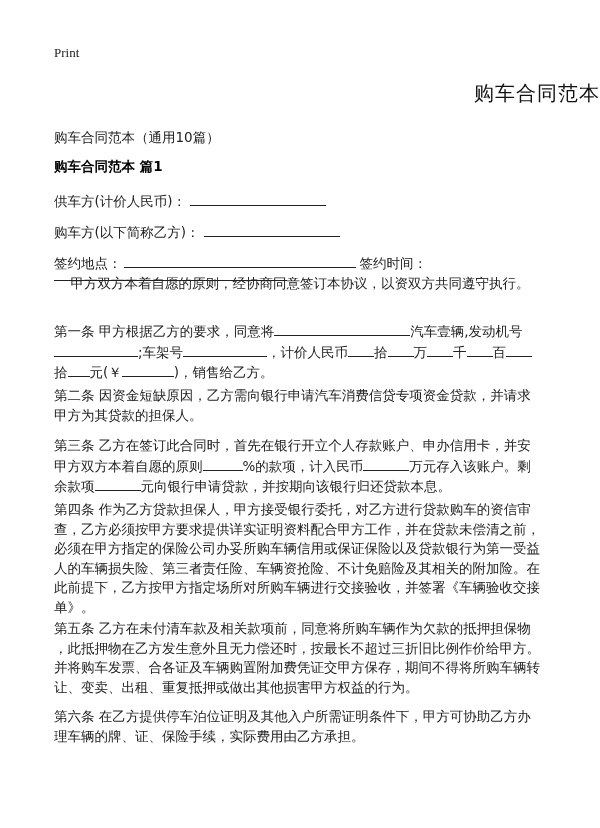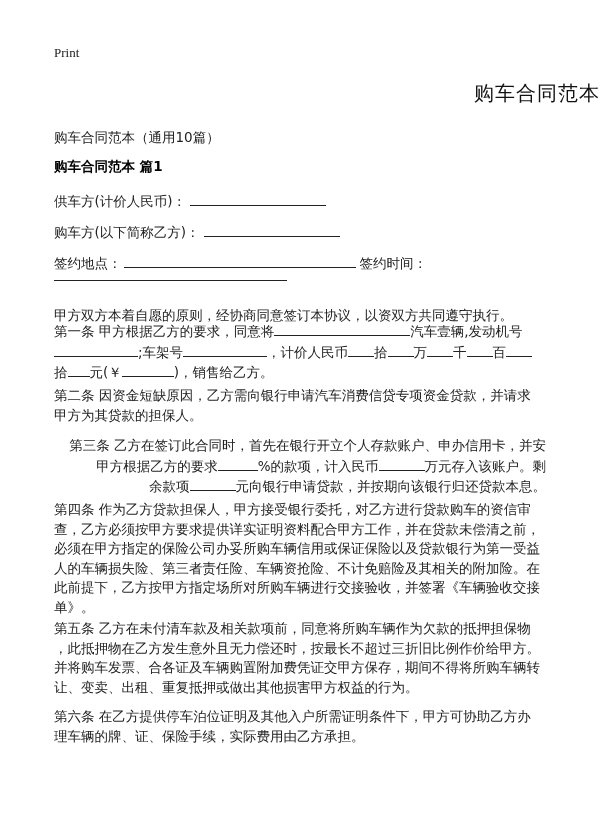--- a/index.html
+++ b/index.html
@@ -36,38 +36,38 @@
     <span>购车方(以下简称乙方)：</span><span class="blank" style="width:136px;margin-left:4px;"></span>
   </div>
 
   <div class="line" style="top:245px;">
     <span>签约地点：</span><span class="blank" style="width:232px;margin-left:2px;"></span><span style="margin-left:4px;">签约时间：</span>
   </div>
   <div class="line" style="top:258px;">
     <span class="blank" style="width:233px;"></span>
   </div>
 
-  <div class="para" style="top:306px;">
+  <div class="para" style="top:274px;text-align:center;">
     <p>甲方双方本着自愿的原则，经协商同意签订本协议，以资双方共同遵守执行。</p>
   </div>
 
   <div class="para" style="top:321px;">
     <p><span>第一条 甲方根据乙方的要求，同意将</span><span class="blank" style="width:136px;"></span><span>汽车壹辆,发动机号</span></p>
     <p><span class="blank" style="width:84px;"></span><span>;车架号</span><span class="blank" style="width:84px;"></span><span>，计价人民币</span><span class="blank" style="width:26px;"></span><span>拾</span><span class="blank" style="width:26px;"></span><span>万</span><span class="blank" style="width:26px;"></span><span>千</span><span class="blank" style="width:26px;"></span><span>百</span><span class="blank" style="width:26px;"></span></p>
     <p><span>拾</span><span class="blank" style="width:22px;"></span><span>元(￥</span><span class="blank" style="width:52px;"></span><span>)，销售给乙方。</span></p>
   </div>
 
   <div class="para" style="top:386px;">
     <p>第二条 因资金短缺原因，乙方需向银行申请汽车消费信贷专项资金贷款，并请求</p>
     <p>甲方为其贷款的担保人。</p>
   </div>
 
-  <div class="para" style="top:436px;text-align:right;">
+  <div class="para" style="top:436px;">
     <p>第三条 乙方在签订此合同时，首先在银行开立个人存款账户、申办信用卡，并安</p>
-    <p><span>甲方根据乙方的要求</span><span class="blank" style="width:40px;"></span><span>%的款项，计入民币</span><span class="blank" style="width:46px;"></span><span>万元存入该账户。剩</span></p>
+    <p><span>甲方双方本着自愿的原则</span><span class="blank" style="width:40px;"></span><span>%的款项，计入民币</span><span class="blank" style="width:46px;"></span><span>万元存入该账户。剩</span></p>
     <p><span>余款项</span><span class="blank" style="width:46px;"></span><span>元向银行申请贷款，并按期向该银行归还贷款本息。</span></p>
   </div>
 
   <div class="para" style="top:500px;">
     <p>第四条 作为乙方贷款担保人，甲方接受银行委托，对乙方进行贷款购车的资信审</p>
     <p>查，乙方必须按甲方要求提供详实证明资料配合甲方工作，并在贷款未偿清之前，</p>
     <p>必须在甲方指定的保险公司办妥所购车辆信用或保证保险以及贷款银行为第一受益</p>
     <p>人的车辆损失险、第三者责任险、车辆资抢险、不计免赔险及其相关的附加险。在</p>
     <p>此前提下，乙方按甲方指定场所对所购车辆进行交接验收，并签署《车辆验收交接</p>
     <p>单》。</p>

